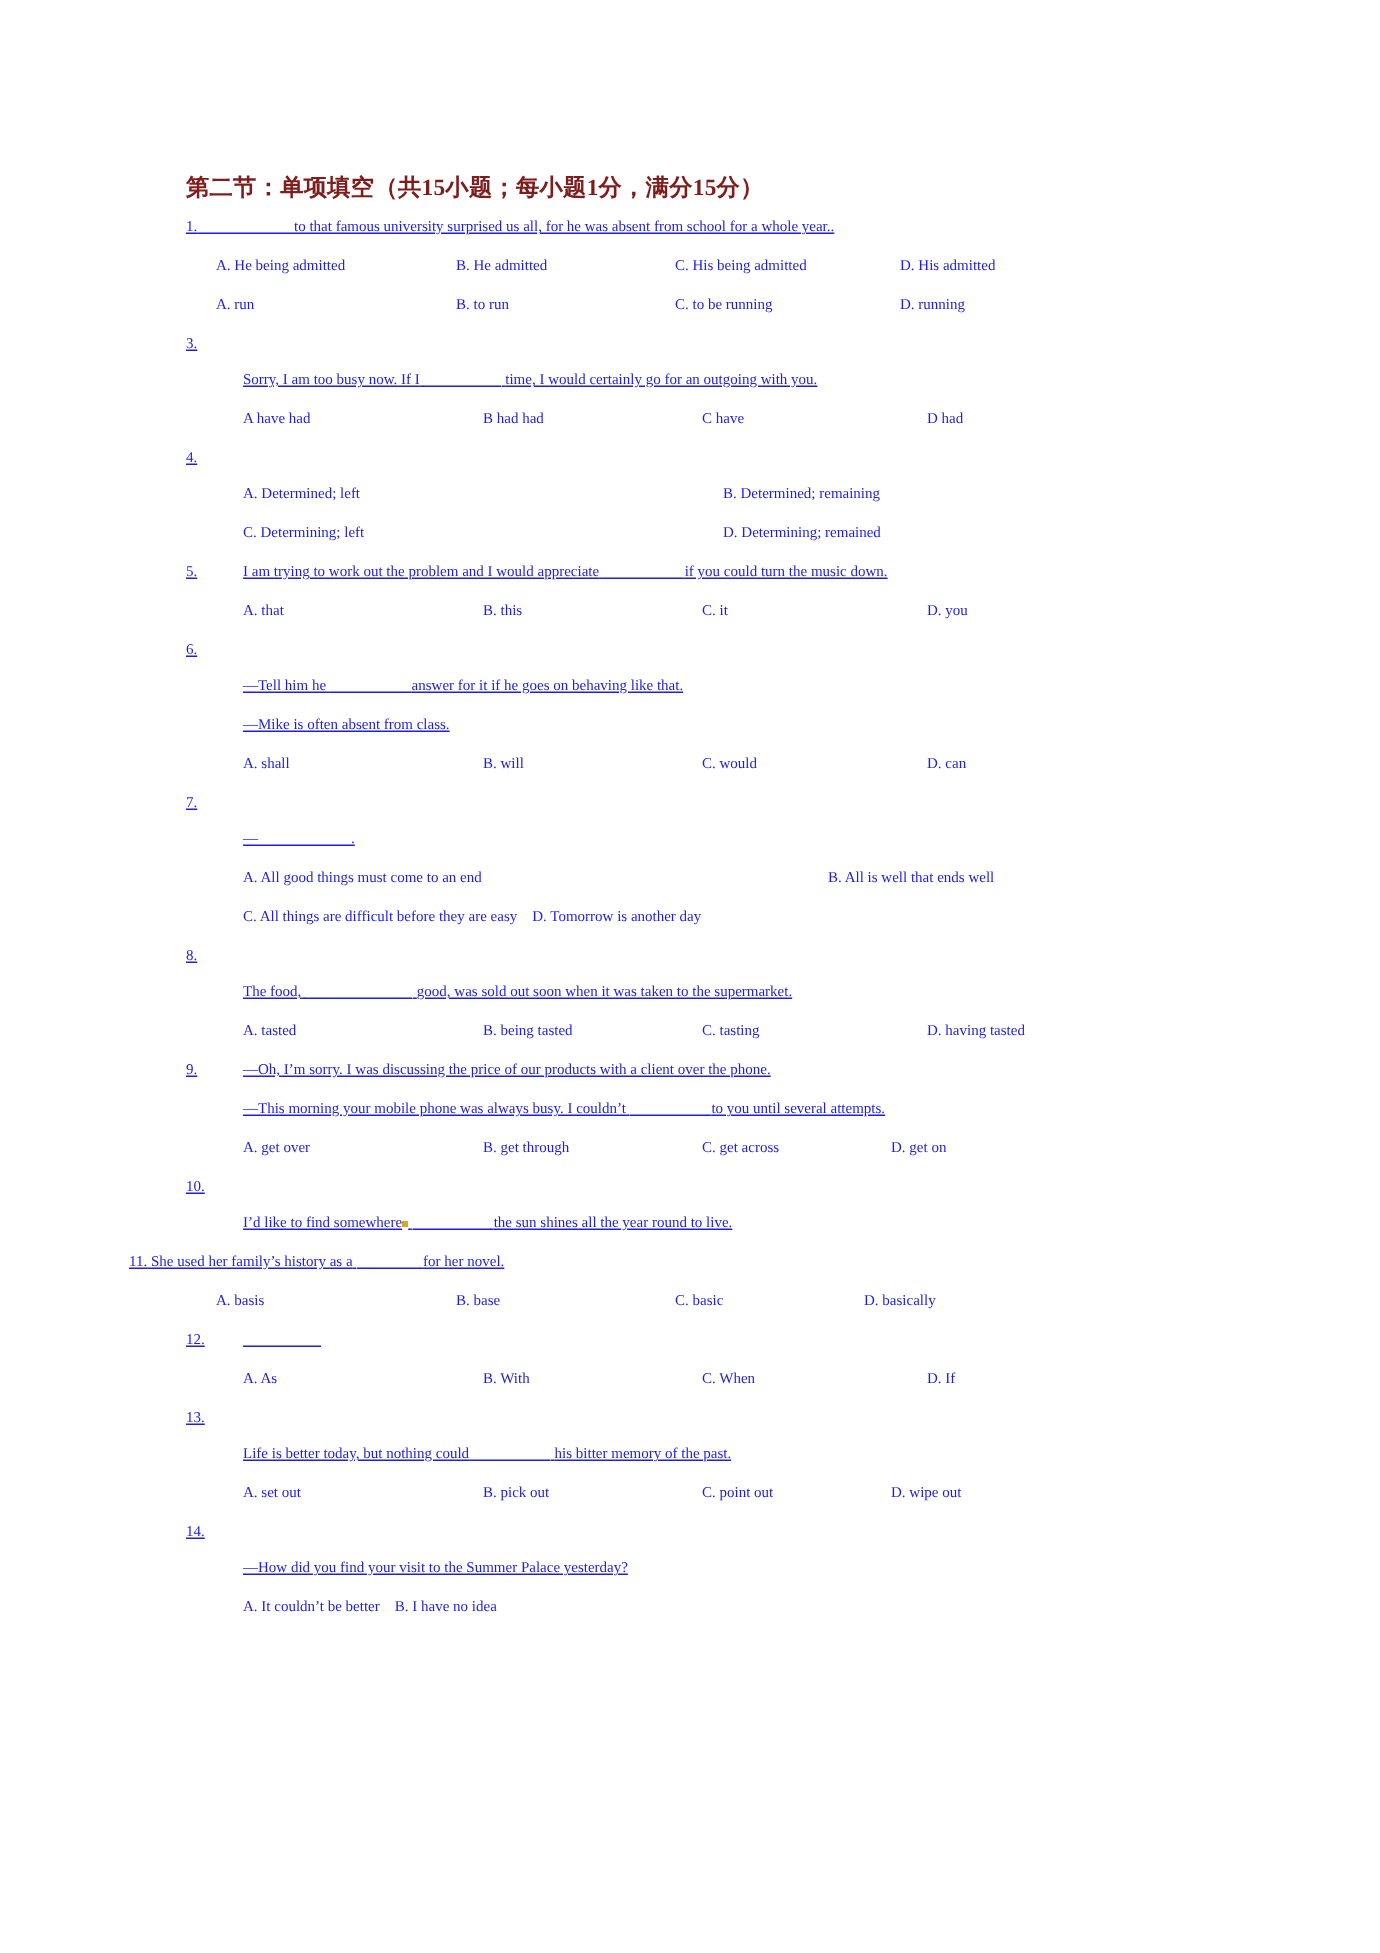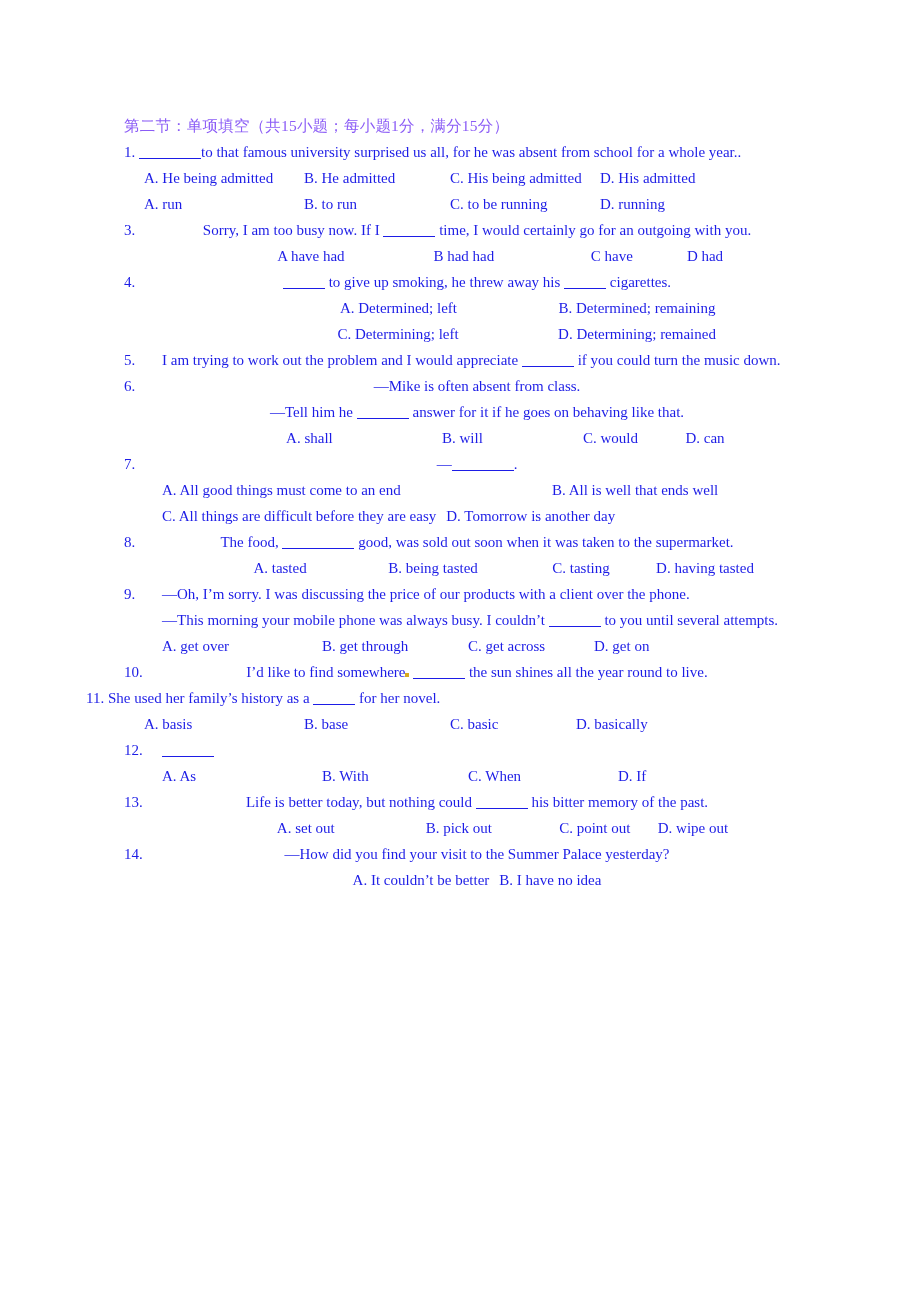--- a/index.html
+++ b/index.html
@@ -16,32 +16,33 @@
     font-family: "Liberation Serif", "DejaVu Serif", serif;
     color: #1d1de6;
   }
   .content {
     position: absolute;
     left: 124px;
     top: 113px;
     width: 668px;
   }
   .heading {
-    font-weight: normal;
+    font-weight: bold;
     font-size: 15.5px;
     line-height: 26px;
     letter-spacing: 0.2px;
-    color: #8b5cf6;
+    color: #7f1d1d;
     margin-bottom: 0;
     white-space: nowrap;
   }
   .q {
-    font-size: 15px;
+    font-size: 10px;
     line-height: 26px;
     color: #1d1de6;
+    text-decoration: underline;
   }
   
   .q-flat {
     text-align: justify;
     text-justify: inter-word;
   }
   
   .q-hang {
     display: flex;
     align-items: flex-start;
@@ -51,21 +52,22 @@
     width: 38px;
     text-align: left;
   }
   .q-body {
     flex: 1 1 auto;
     min-width: 0;
     text-align: justify;
     text-justify: inter-word;
   }
   .q-body.nojust {
-    text-align: center;
+    text-align: left;
+    margin-top: 24px;
   }
   .stem {
     display: block;
   }
   .opts {
     display: block;
     white-space: nowrap;
   }
   .opt {
     display: inline-block;
@@ -140,38 +142,38 @@
       <span class="q-num">3.</span>
       <span class="q-body nojust">
         <span class="stem"><span>Sorry, I am too busy now. If I</span> <span class="blank b-md"></span> <span>time, I would certainly go for an outgoing with you.</span></span>
         <span class="opts"><span class="opt c1">A have had</span><span class="opt c2">B had had</span><span class="opt c3">C have</span><span class="opt c4">D had</span></span>
       </span>
     </div>
 
     <div class="q q-hang">
       <span class="q-num">4.</span>
       <span class="q-body nojust">
-        <span class="stem"><span class="blank b-sm"></span> <span>to give up smoking, he threw away his</span> <span class="blank b-sm"></span> <span>cigarettes.</span></span>
         <span class="opts"><span class="opt-half">A. Determined; left</span><span class="opt-rest">B. Determined; remaining</span></span>
         <span class="opts"><span class="opt-half">C. Determining; left</span><span class="opt-rest">D. Determining; remained</span></span>
       </span>
     </div>
 
     <div class="q q-hang">
       <span class="q-num">5.</span>
       <span class="q-body">
         <span class="stem"><span>I am trying to work out the problem and I would appreciate</span> <span class="blank b-md"></span> <span>if you could turn the music down.</span></span>
+        <span class="opts"><span class="opt c1">A. that</span><span class="opt c2">B. this</span><span class="opt c3">C. it</span><span class="opt c4">D. you</span></span>
       </span>
     </div>
 
     <div class="q q-hang">
       <span class="q-num">6.</span>
       <span class="q-body nojust">
+        <span class="stem"><span>—Tell him he</span> <span class="blank b-md"></span> <span>answer for it if he goes on behaving like that.</span></span>
         <span class="stem">—Mike is often absent from class.</span>
-        <span class="stem"><span>—Tell him he</span> <span class="blank b-md"></span> <span>answer for it if he goes on behaving like that.</span></span>
         <span class="opts"><span class="opt c1">A. shall</span><span class="opt c2">B. will</span><span class="opt c3">C. would</span><span class="opt c4">D. can</span></span>
       </span>
     </div>
 
     <div class="q q-hang">
       <span class="q-num">7.</span>
       <span class="q-body nojust">
         <span class="stem"><span>—</span><span class="blank b-lg"></span><span>.</span></span>
       </span>
     </div>

